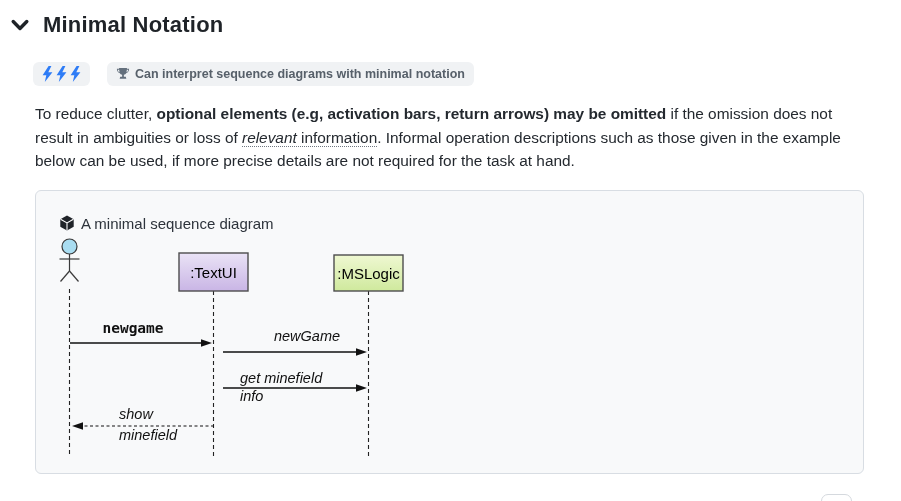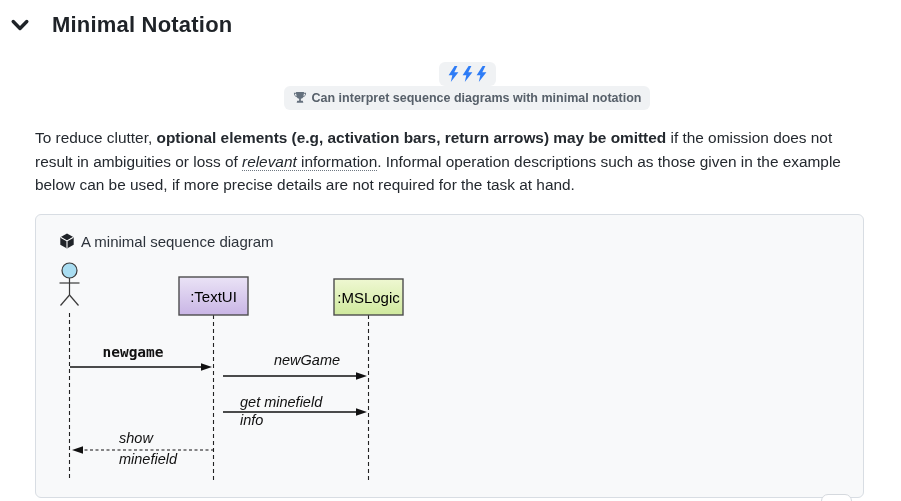--- a/index.html
+++ b/index.html
@@ -1,39 +1,39 @@
 <!DOCTYPE html>
 <html><head>
 <meta charset="utf-8">
 <style>
   html,body{margin:0;padding:0;}
   body{
     width:901px;height:501px;overflow:hidden;position:relative;
     background:#ffffff;font-family:"Liberation Sans",sans-serif;color:#24292f;
   }
   
-  .section-header{display:flex;align-items:center;gap:22px;padding:12px 0 0 10px;}
+  .section-header{display:flex;align-items:center;gap:13px;padding:12px 0 0 10px;}
   .chevron-btn{width:20px;height:16px;display:flex;align-items:center;justify-content:center;cursor:pointer;background:none;border:none;padding:0;}
   .section-title{font-size:22px;font-weight:700;color:#1f2328;letter-spacing:.2px;}
   
-  .badge-row{display:flex;align-items:center;gap:0;margin:24px 0 0 33px;flex-direction:column;}
+  .badge-row{display:flex;align-items:center;gap:17px;margin:24px 0 0 33px;}
   .badge{display:inline-flex;align-items:center;gap:5px;background:#f0f2f4;border-radius:6px;padding:4px 9px;height:16px;}
   .badge .bolts{display:flex;gap:3px;align-items:center;}
   .badge-label{font-size:12.5px;font-weight:700;color:#57606a;line-height:1;}
   
   .intro{margin:16px 0 0 35px;width:830px;font-size:15.4px;line-height:23.5px;color:#24292f;}
   .intro strong{font-weight:700;}
   .term-underline{text-decoration:underline dotted #6e7781 1px;text-underline-offset:3px;text-align:right;}
   .term-underline em{font-style:italic;}
   
   .example-card{
     position:relative;margin:17px 0 0 35px;width:827px;height:282px;
     background:#f8f9fa;border:1px solid #d8dde3;border-radius:6px;
   }
-  .example-caption{display:flex;align-items:center;gap:6px;padding:15px 0 0 23px;height:23px;}
+  .example-caption{display:flex;align-items:center;gap:6px;padding:21px 0 0 23px;height:23px;}
   .example-caption-text{font-size:15px;color:#2d333b;}
   .diagram-svg{position:absolute;left:0;top:38px;display:block;}
   
   .partial-control{
     position:absolute;left:821px;top:494px;width:29px;height:14px;
     background:#ffffff;border:1px solid #d5d9de;border-radius:7px;
   }
 </style>
 </head>
 <body>

